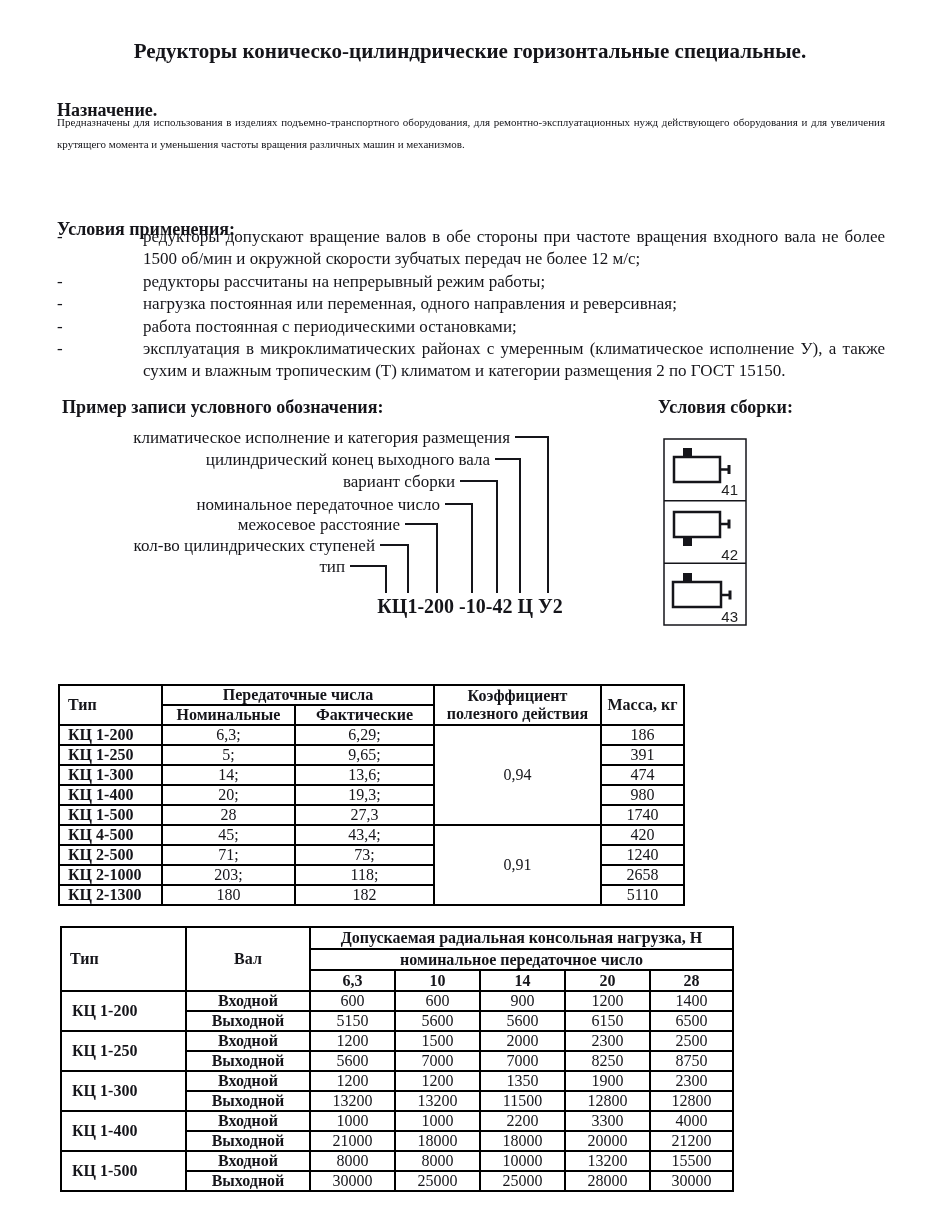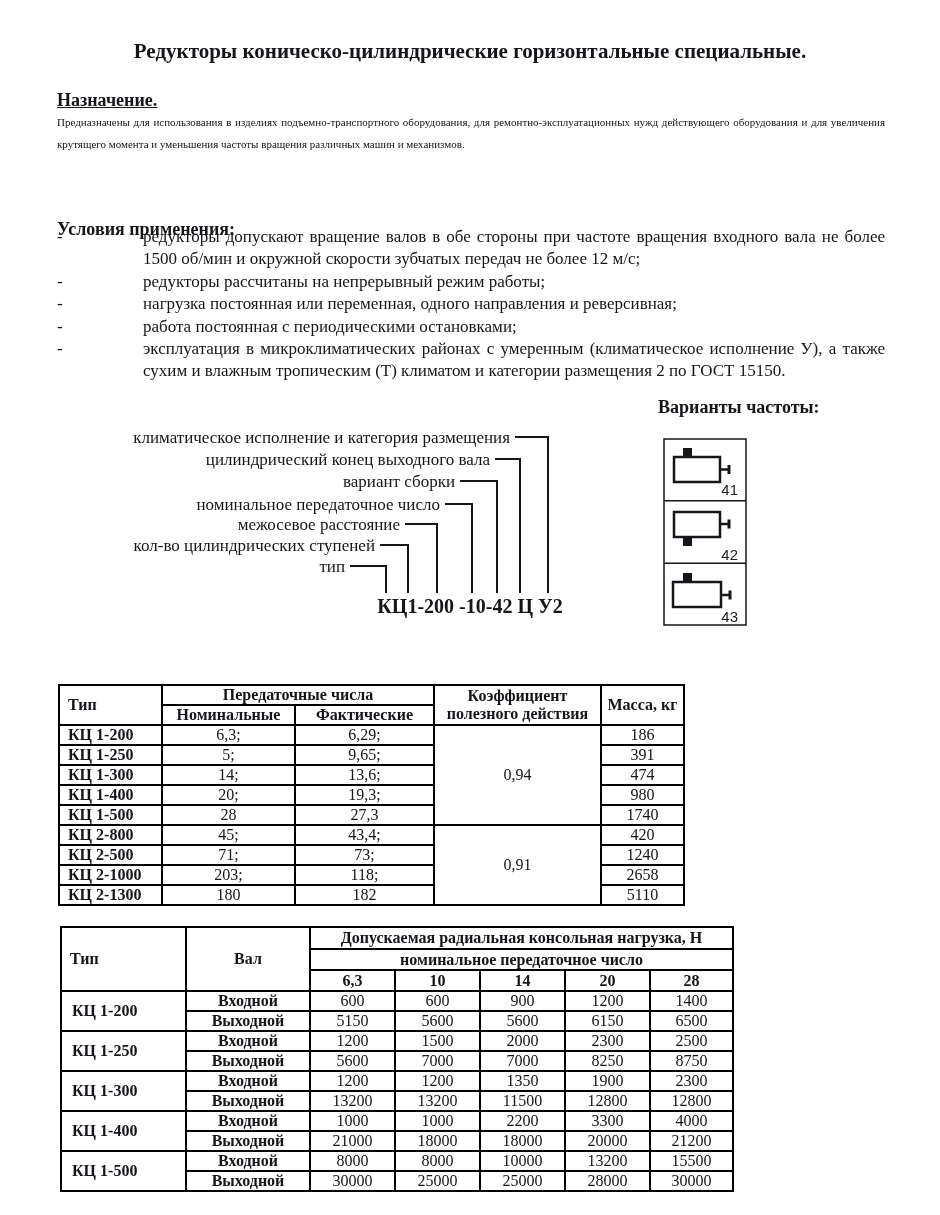--- a/index.html
+++ b/index.html
@@ -32,21 +32,21 @@
 </style>
 </head>
 <body>
 
 <div class="page">
 
   <div class="abs doc-title">
     <div>Редукторы коническо-цилиндрические горизонтальные специальные.</div>
   </div>
 
-  <div class="abs h" style="left:57px;top:90px;text-decoration:underline;">Назначение.</div>
+  <div class="abs h" style="left:57px;top:100px;">Назначение.</div>
   <div class="abs body-text" style="left:57px;top:112px;width:828px;">Предназначены для использования в изделиях подъемно-транспортного оборудования, для ремонтно-эксплуатационных нужд действующего оборудования и для увеличения крутящего момента и уменьшения частоты вращения различных машин и механизмов.</div>
 
   <div class="abs h" style="left:57px;top:219px;">Условия применения:</div>
   <div class="abs cond-list" style="left:57px;top:226px;width:828px;">
     <div class="cond-item">
       <span class="cond-dash">-</span>
       <span class="cond-text">редукторы допускают вращение валов в обе стороны при частоте вращения входного вала не более 1500 об/мин и окружной скорости зубчатых передач не более 12 м/с;</span>
     </div>
     <div class="cond-item">
       <span class="cond-dash">-</span>
@@ -59,20 +59,21 @@
     <div class="cond-item">
       <span class="cond-dash">-</span>
       <span class="cond-text">работа постоянная с периодическими остановками;</span>
     </div>
     <div class="cond-item">
       <span class="cond-dash">-</span>
       <span class="cond-text">эксплуатация в микроклиматических районах с умеренным (климатическое исполнение У), а также сухим и влажным тропическим (Т) климатом и категории размещения 2 по ГОСТ 15150.</span>
     </div>
   </div>
 
+  <div class="abs h" style="left:62px;top:397px;">Пример записи условного обозначения:</div>
 
   <svg class="abs" style="left:60px;top:420px;" width="520" height="205" viewBox="0 0 520 205">
     <g stroke="#15151a" stroke-width="2" fill="none">
       <polyline points="455,17 488,17 488,173"></polyline>
       <polyline points="435,39 460,39 460,173"></polyline>
       <polyline points="400,61 437,61 437,173"></polyline>
       <polyline points="385,84 412,84 412,173"></polyline>
       <polyline points="345,104 377,104 377,173"></polyline>
       <polyline points="320,125 348,125 348,173"></polyline>
       <polyline points="290,146 326,146 326,173"></polyline>
@@ -80,21 +81,21 @@
     <text class="diag-label" text-anchor="end" x="450" y="23">климатическое исполнение и категория размещения</text>
     <text class="diag-label" text-anchor="end" x="430" y="45">цилиндрический конец выходного вала</text>
     <text class="diag-label" text-anchor="end" x="395" y="67">вариант сборки</text>
     <text class="diag-label" text-anchor="end" x="380" y="90">номинальное передаточное число</text>
     <text class="diag-label" text-anchor="end" x="340" y="110">межосевое расстояние</text>
     <text class="diag-label" text-anchor="end" x="315" y="131">кол-во цилиндрических ступеней</text>
     <text class="diag-label" text-anchor="end" x="285" y="152">тип</text>
     <text class="diag-code" text-anchor="middle" x="410" y="193">КЦ1-200 -10-42 Ц У2</text>
   </svg>
 
-  <div class="abs h" style="left:658px;top:397px;">Варианты частоты:</div>
+  <div class="abs h" style="left:658px;top:397px;">Условия сборки:</div>
 
   <svg class="abs" style="left:663px;top:438px;" width="84" height="188" viewBox="0 0 84 188">
     <g stroke="#15151a" fill="none">
       <rect x="1" y="1" width="82" height="186" stroke-width="1.5"></rect>
       <line x1="1" y1="62.7" x2="83" y2="62.7" stroke-width="1.5"></line>
       <line x1="1" y1="125.3" x2="83" y2="125.3" stroke-width="1.5"></line>
     </g>
 
     <g stroke="#15151a" stroke-width="2.5" fill="none">
       <rect x="11" y="19" width="46" height="25"></rect>
@@ -168,21 +169,21 @@
         <td>19,3;</td>
         <td>980</td>
       </tr>
       <tr>
         <td class="cell-left bold">КЦ 1-500</td>
         <td>28</td>
         <td>27,3</td>
         <td>1740</td>
       </tr>
       <tr>
-        <td class="cell-left bold">КЦ 2-800</td>
+        <td class="cell-left bold">КЦ 4-500</td>
         <td>45;</td>
         <td>43,4;</td>
         <td rowspan="4">0,91</td>
         <td>420</td>
       </tr>
       <tr>
         <td class="cell-left bold">КЦ 2-500</td>
         <td>71;</td>
         <td>73;</td>
         <td>1240</td>

